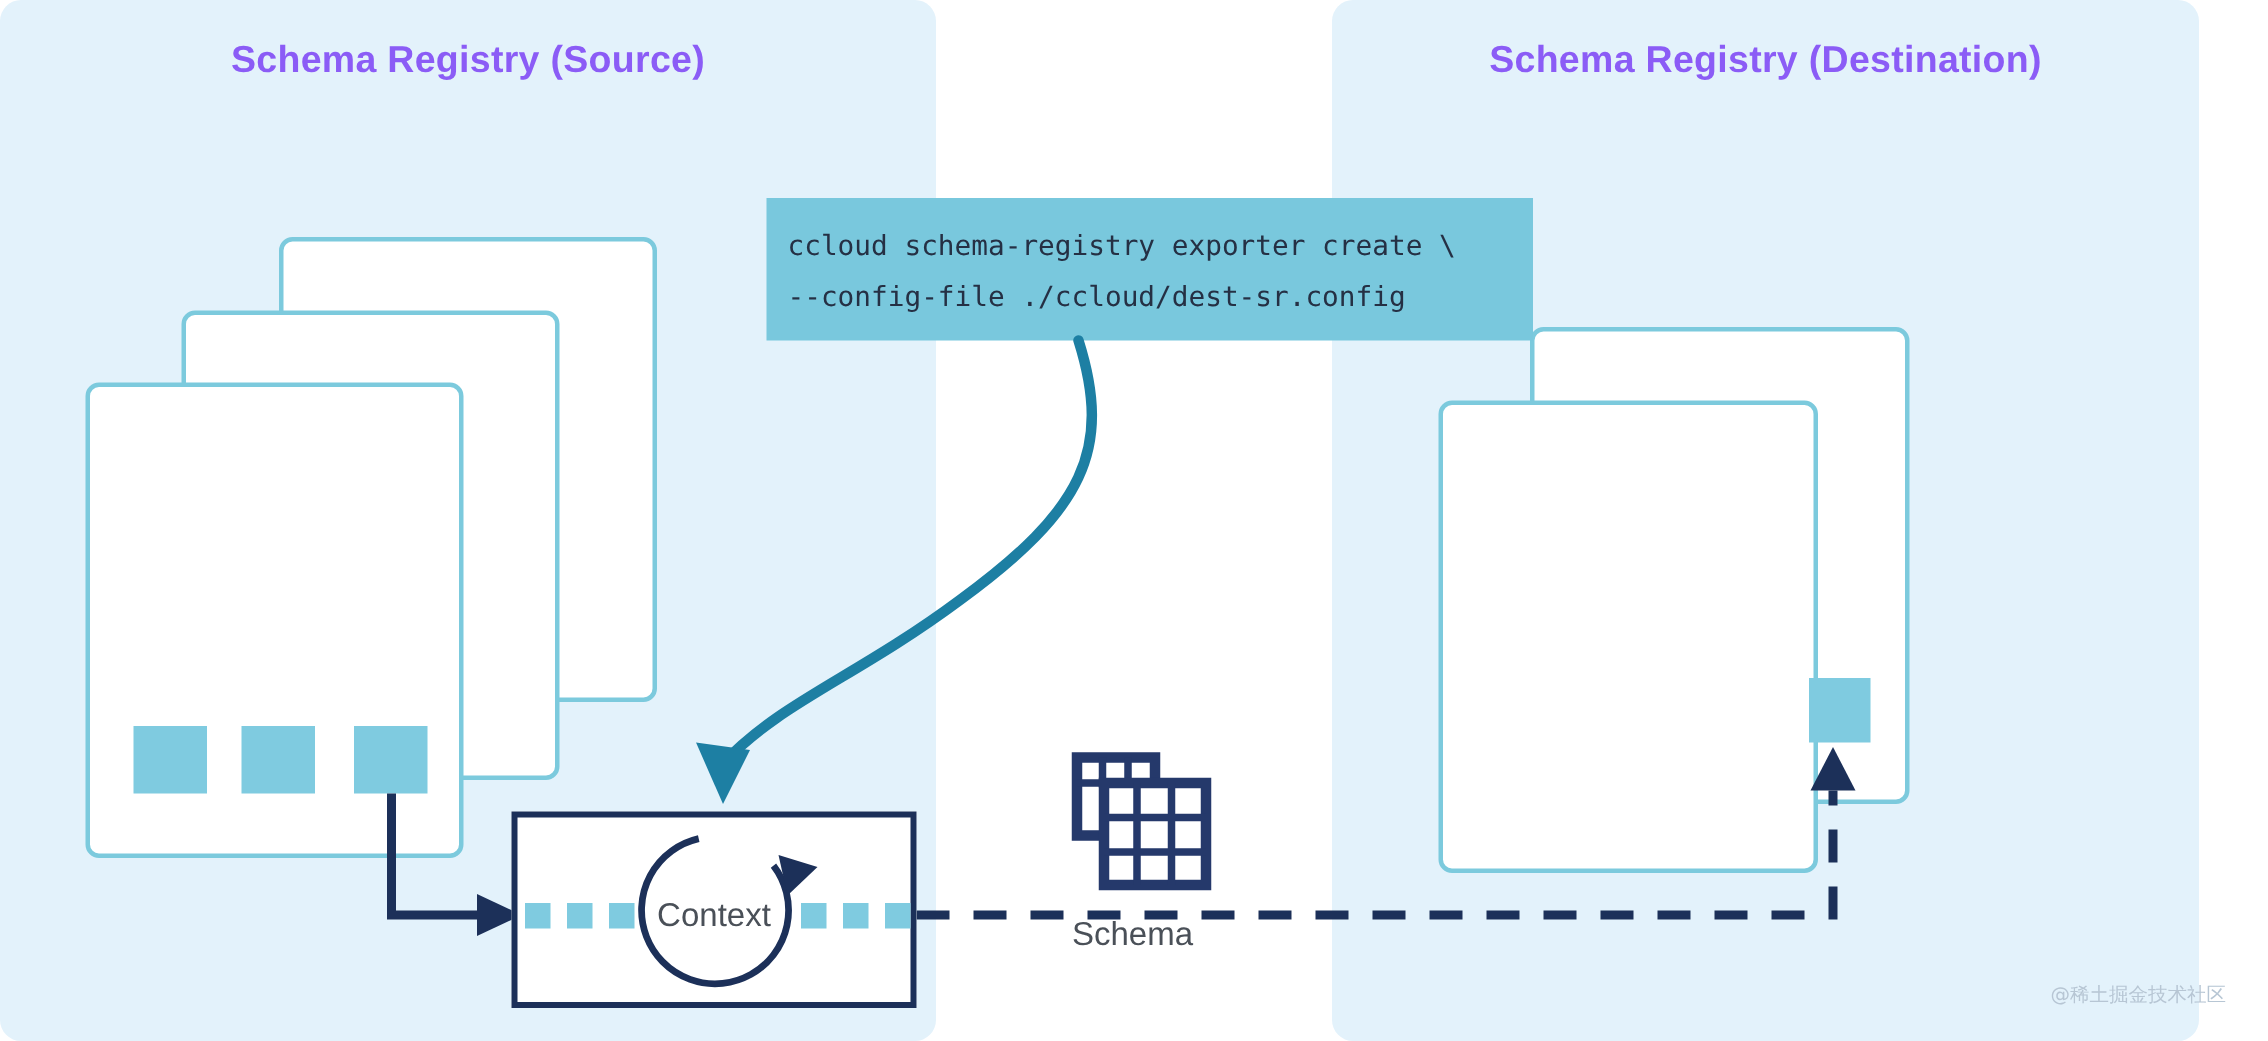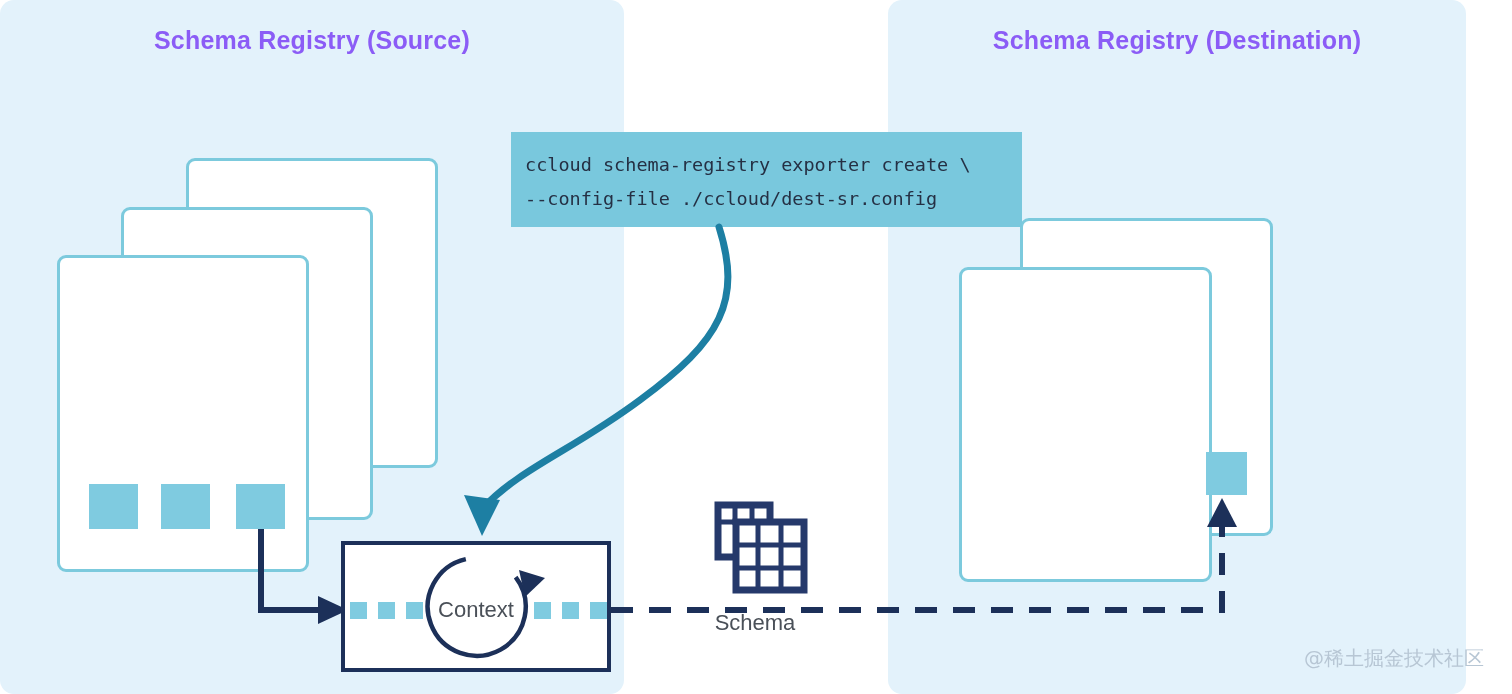--- a/index.html
+++ b/index.html
@@ -159,21 +159,21 @@
     overflow: visible;
   }
   #svg-under { z-index: 5; }
   #svg-over  { z-index: 10; }
 
   
   #watermark {
     position: absolute;
     right: 28px;
     bottom: 22px;
-    font-size: 20px;
+    font-size: 13px;
     color: #b7c6d4;
     z-index: 12;
     font-family: "DejaVu Sans", sans-serif;
   }
 </style>
 </head>
 <body>
 
 <div id="stage">
 

